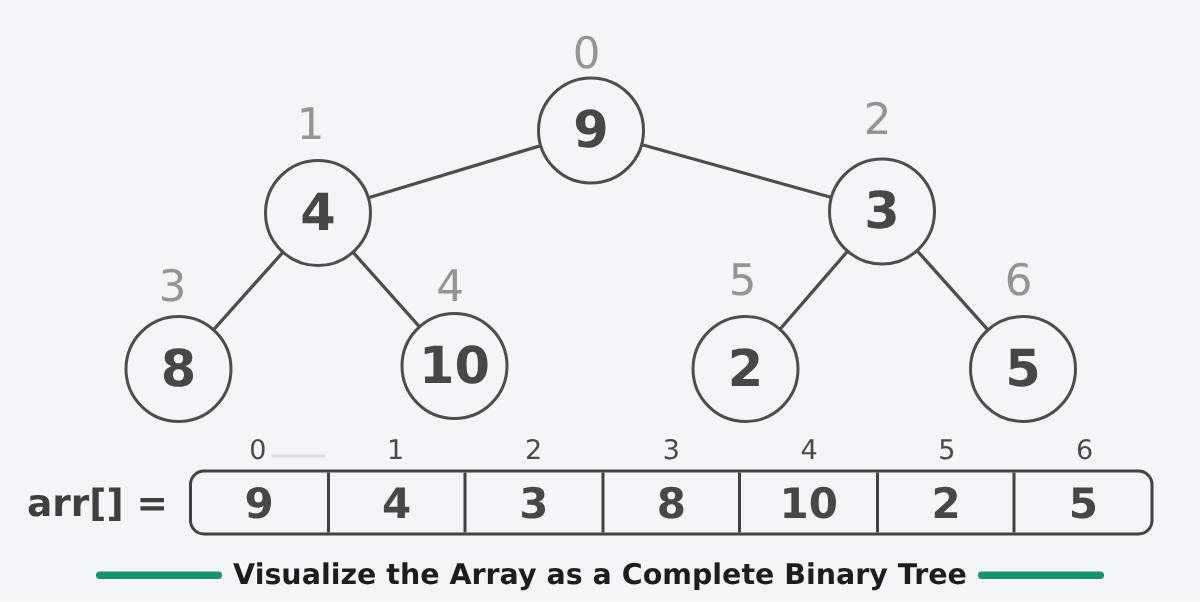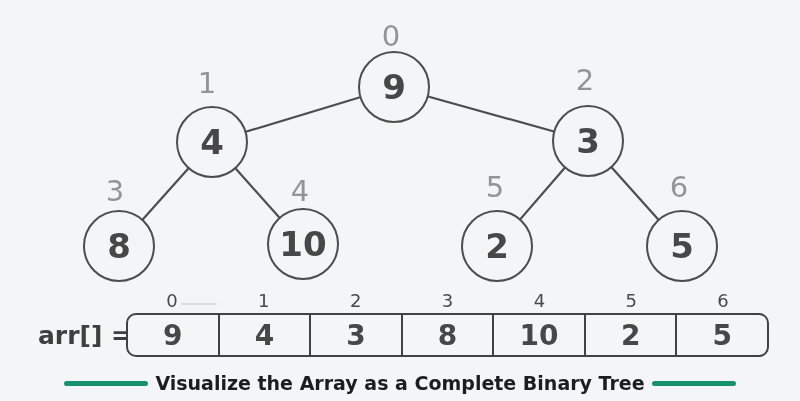--- a/index.html
+++ b/index.html
@@ -25,21 +25,21 @@
   }
   .tree-index{
     position:absolute;
     transform:translate(-50%,-50%);
     font-size:29px;color:#949494;line-height:1;
   }
   
   .arr-label{
     position:absolute;left:0;top:313px;width:112px;height:44px;
     display:flex;align-items:center;justify-content:flex-end;
-    font-weight:bold;font-size:25px;color:#3f3f3f;padding-left:20px;
+    font-weight:bold;font-size:25px;color:#3f3f3f;
   }
   .arr-indices{
     position:absolute;left:126px;top:291px;width:643px;height:20px;
     display:flex;
   }
   .arr-indices span{
     flex:1;text-align:center;font-size:18px;color:#4a4a4a;line-height:20px;
   }
   .arr-box{
     position:absolute;left:126px;top:313px;width:643px;height:44px;

